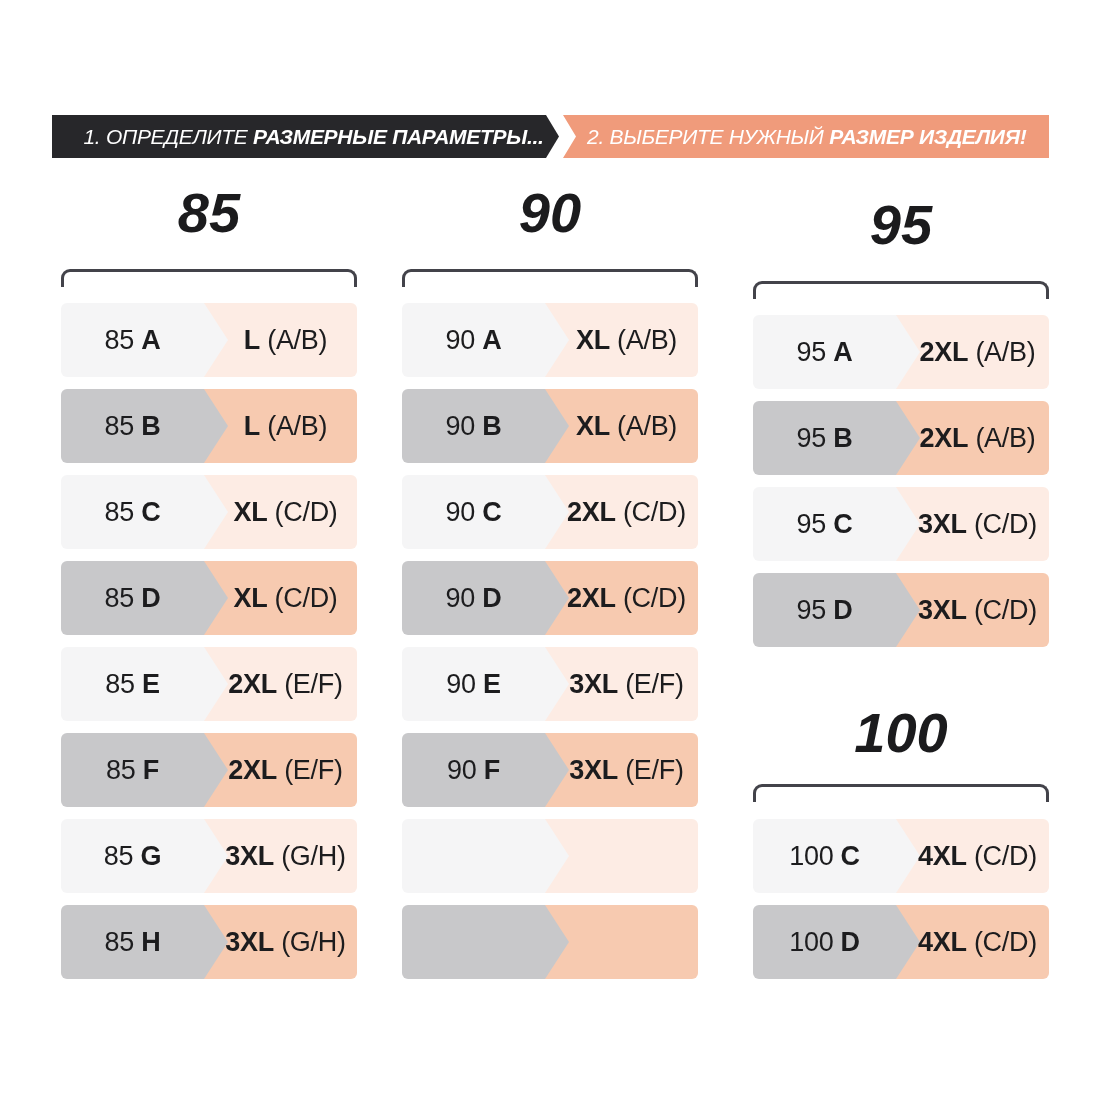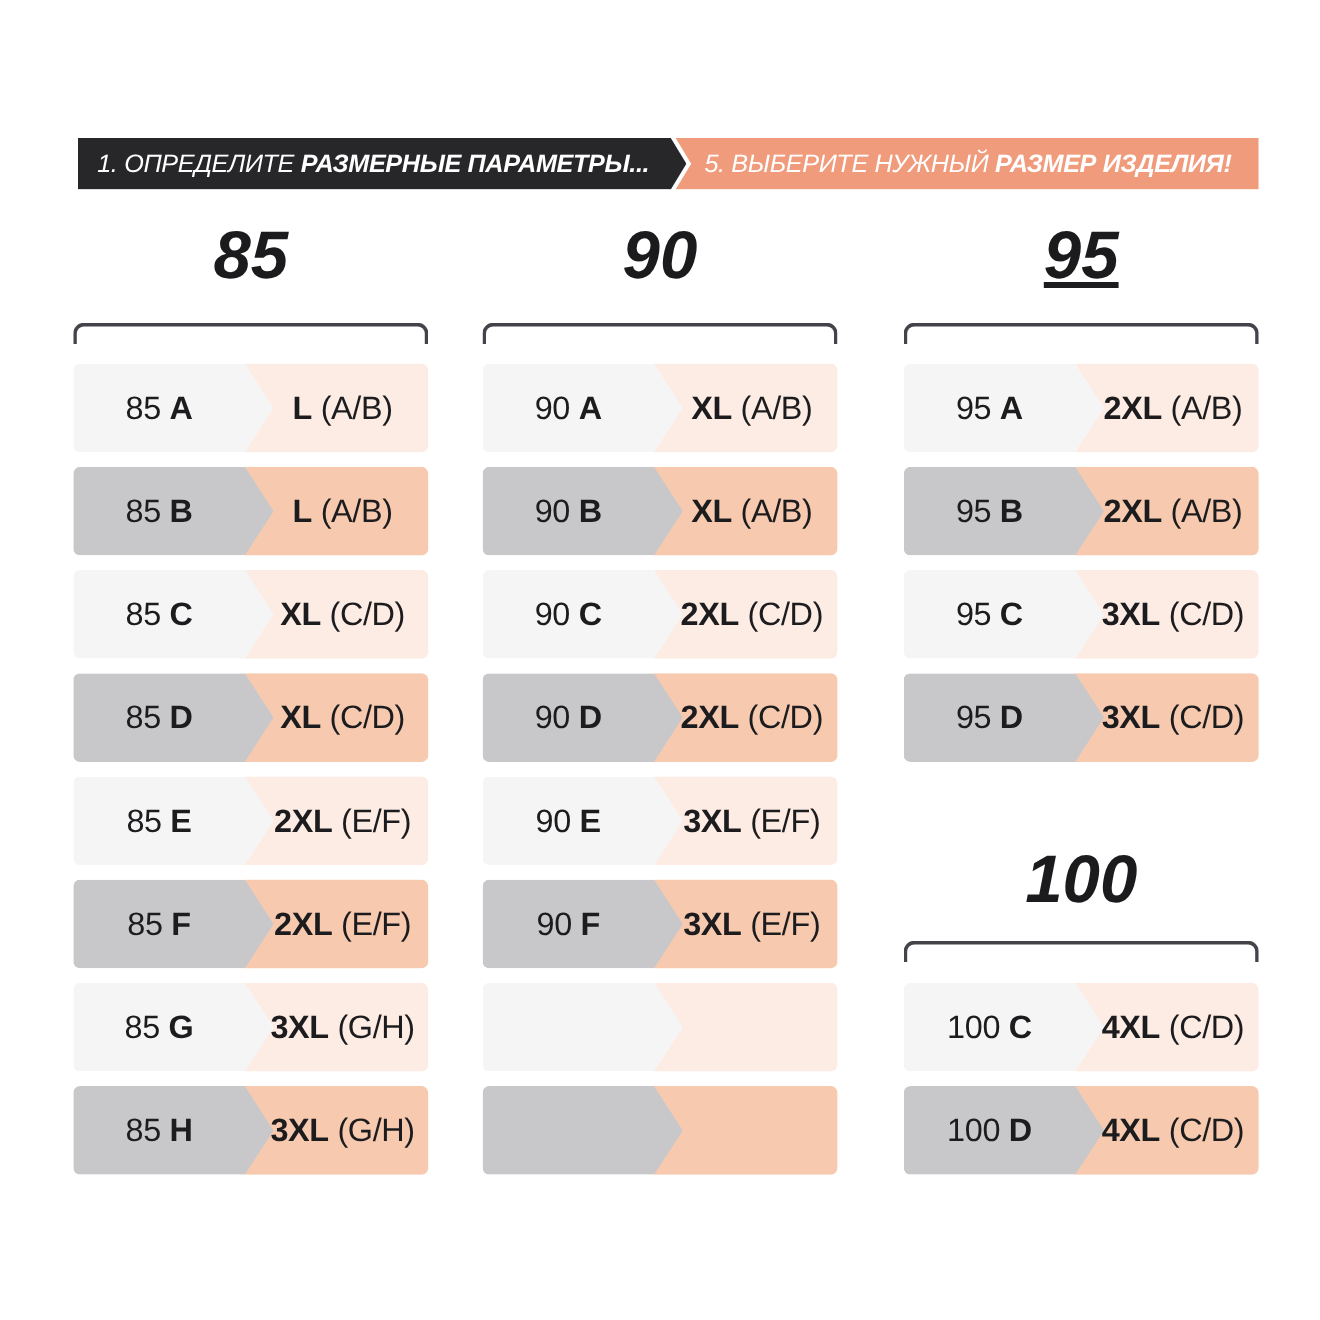--- a/index.html
+++ b/index.html
@@ -4,31 +4,31 @@
 <style>
   html,body{margin:0;padding:0;}
   body{
     width:1100px;height:1100px;position:relative;background:#ffffff;
     font-family:"Liberation Sans",sans-serif;color:#1c1c1e;overflow:hidden;
   }
   
   .banner{position:absolute;top:115px;height:43px;display:flex;align-items:center;
           font-style:italic;font-size:21px;letter-spacing:-0.3px;color:#ffffff;white-space:nowrap;}
   .banner b{font-weight:bold;}
-  #step1{left:65px;width:507px;background:var(--banner-black,#27272a);
+  #step1{left:52px;width:507px;background:var(--banner-black,#27272a);
          clip-path:polygon(0 0,calc(100% - 13px) 0,100% 50%,calc(100% - 13px) 100%,0 100%);
-         padding-left:16px;box-sizing:border-box;}
+         padding-left:16px;box-sizing:border-box;justify-content:center;}
   #step2{left:563px;width:486px;background:var(--banner-orange,#f09b7b);
          clip-path:polygon(0 0,100% 0,100% 100%,0 100%,13px 50%);
          padding-left:24px;box-sizing:border-box;}
   
   .col{position:absolute;width:296px;}
   #col-85{left:61px;top:180px;}
   #col-90{left:402px;top:180px;}
-  #col-95{left:753px;top:180px;text-decoration:underline;}
+  #col-95{left:753px;top:192px;}
   #col-100{left:753px;top:700px;}
   .col-title{height:70px;line-height:66px;text-align:center;
              font-size:56px;font-weight:800;font-style:italic;color:#1b1b1d;}
   .bracket{height:15px;margin-top:19px;
            border:3px solid #43434a;border-bottom:none;border-radius:9px 9px 0 0;}
   #col-100 .bracket{margin-top:14px;}
   .rows{margin-top:16px;}
   #col-100 .rows{margin-top:17px;}
   
   .row{position:relative;height:74px;margin-bottom:12px;border-radius:6px;overflow:hidden;}
@@ -43,21 +43,21 @@
                font-size:27px;letter-spacing:-0.3px;}
   .label-left b,.label-right b{font-weight:bold;}
 </style>
 </head>
 <body>
 
 <div class="banner" id="step1">
   <span><span>1. ОПРЕДЕЛИТЕ </span><b>РАЗМЕРНЫЕ ПАРАМЕТРЫ...</b></span>
 </div>
 <div class="banner" id="step2">
-  <span><span>5. ВЫБЕРИТЕ НУЖНЫЙ </span><b>РАЗМЕР ИЗДЕЛИЯ!</b></span>
+  <span><span>2. ВЫБЕРИТЕ НУЖНЫЙ </span><b>РАЗМЕР ИЗДЕЛИЯ!</b></span>
 </div>
 
 <div class="col" id="col-85">
   <div class="col-title">85</div>
   <div class="bracket"></div>
   <div class="rows">
       <div class="row">
         <div class="cell-right" style="background: rgb(253, 236, 228);"></div>
         <div class="cell-left" style="background: rgb(245, 245, 246);"></div>
         <div class="label-left">

